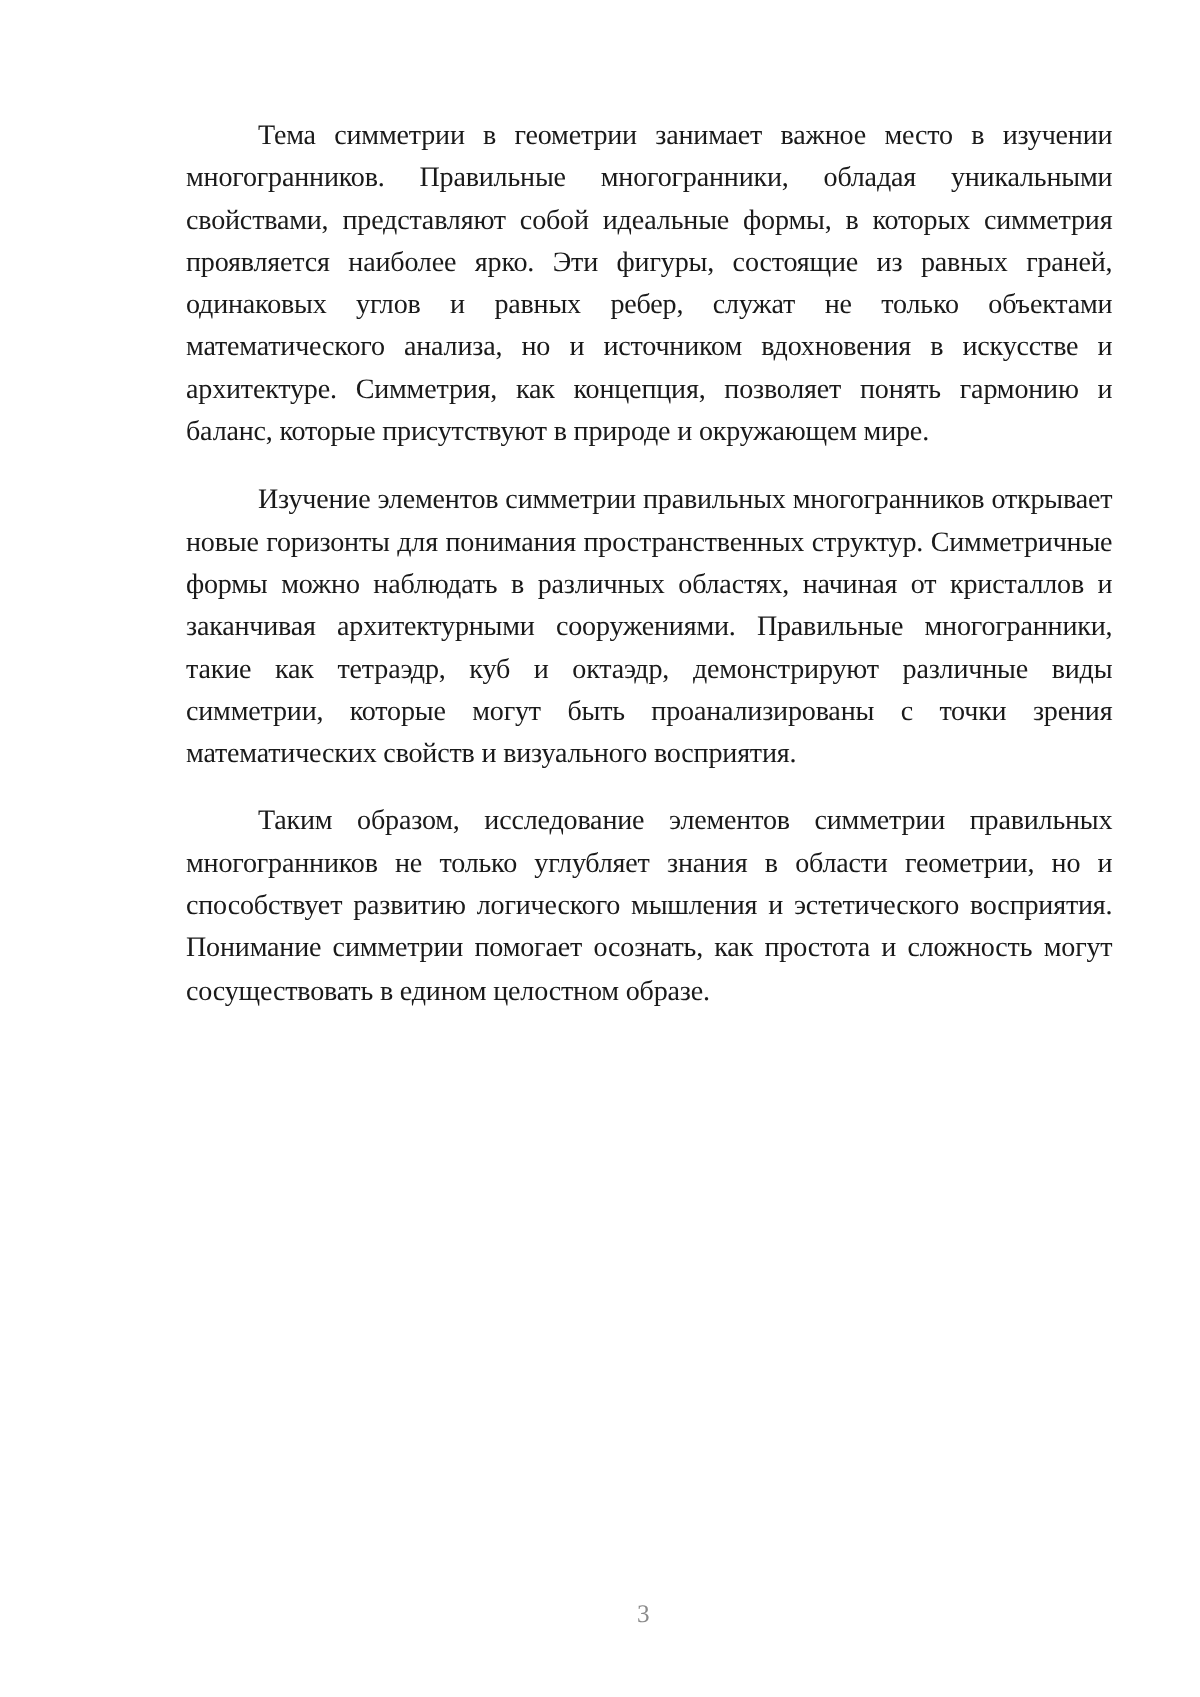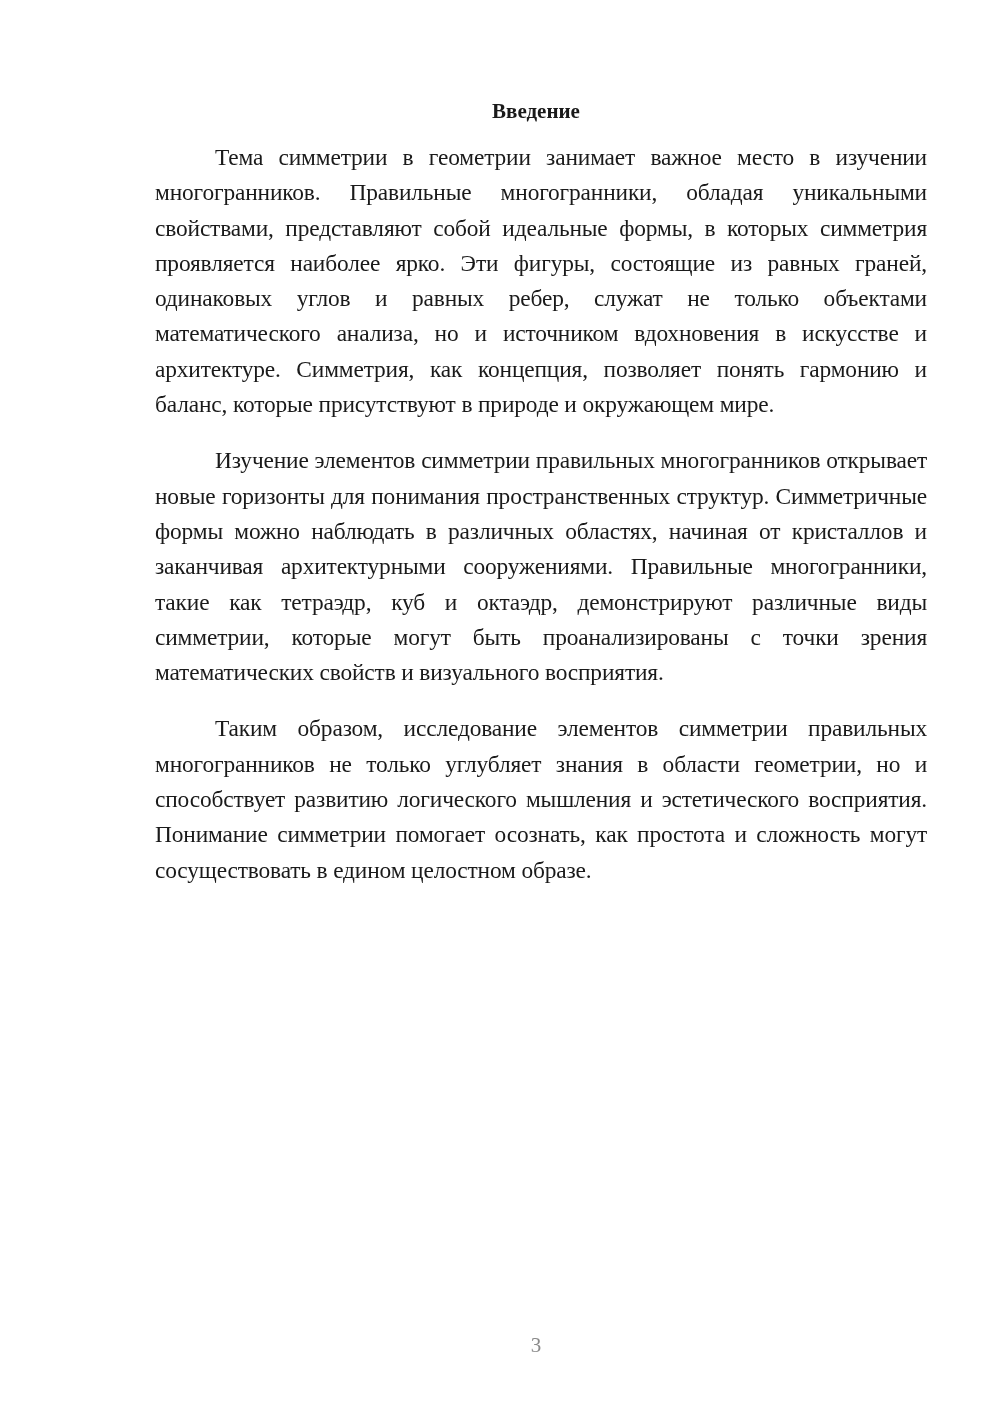--- a/index.html
+++ b/index.html
@@ -52,19 +52,18 @@
       text-align: center;
       font-size: 21px;
       color: #8a8a8a;
     }
   </style>
 </head>
 <body>
 
 <div class="page">
   <div class="content">
-    <h1 class="heading">Введение</h1>
     <p class="para">Тема симметрии в геометрии занимает важное место в изучении многогранников. Правильные многогранники, обладая уникальными свойствами, представляют собой идеальные формы, в которых симметрия проявляется наиболее ярко. Эти фигуры, состоящие из равных граней, одинаковых углов и равных ребер, служат не только объектами математического анализа, но и источником вдохновения в искусстве и архитектуре. Симметрия, как концепция, позволяет понять гармонию и баланс, которые присутствуют в природе и окружающем мире.</p>
     <p class="para">Изучение элементов симметрии правильных многогранников открывает новые горизонты для понимания пространственных структур. Симметричные формы можно наблюдать в различных областях, начиная от кристаллов и заканчивая архитектурными сооружениями. Правильные многогранники, такие как тетраэдр, куб и октаэдр, демонстрируют различные виды симметрии, которые могут быть проанализированы с точки зрения математических свойств и визуального восприятия.</p>
     <p class="para">Таким образом, исследование элементов симметрии правильных многогранников не только углубляет знания в области геометрии, но и способствует развитию логического мышления и эстетического восприятия. Понимание симметрии помогает осознать, как простота и сложность могут сосуществовать в едином целостном образе.</p>
   </div>
   <div class="page-number">3</div>
 </div>
 
 </body></html>

